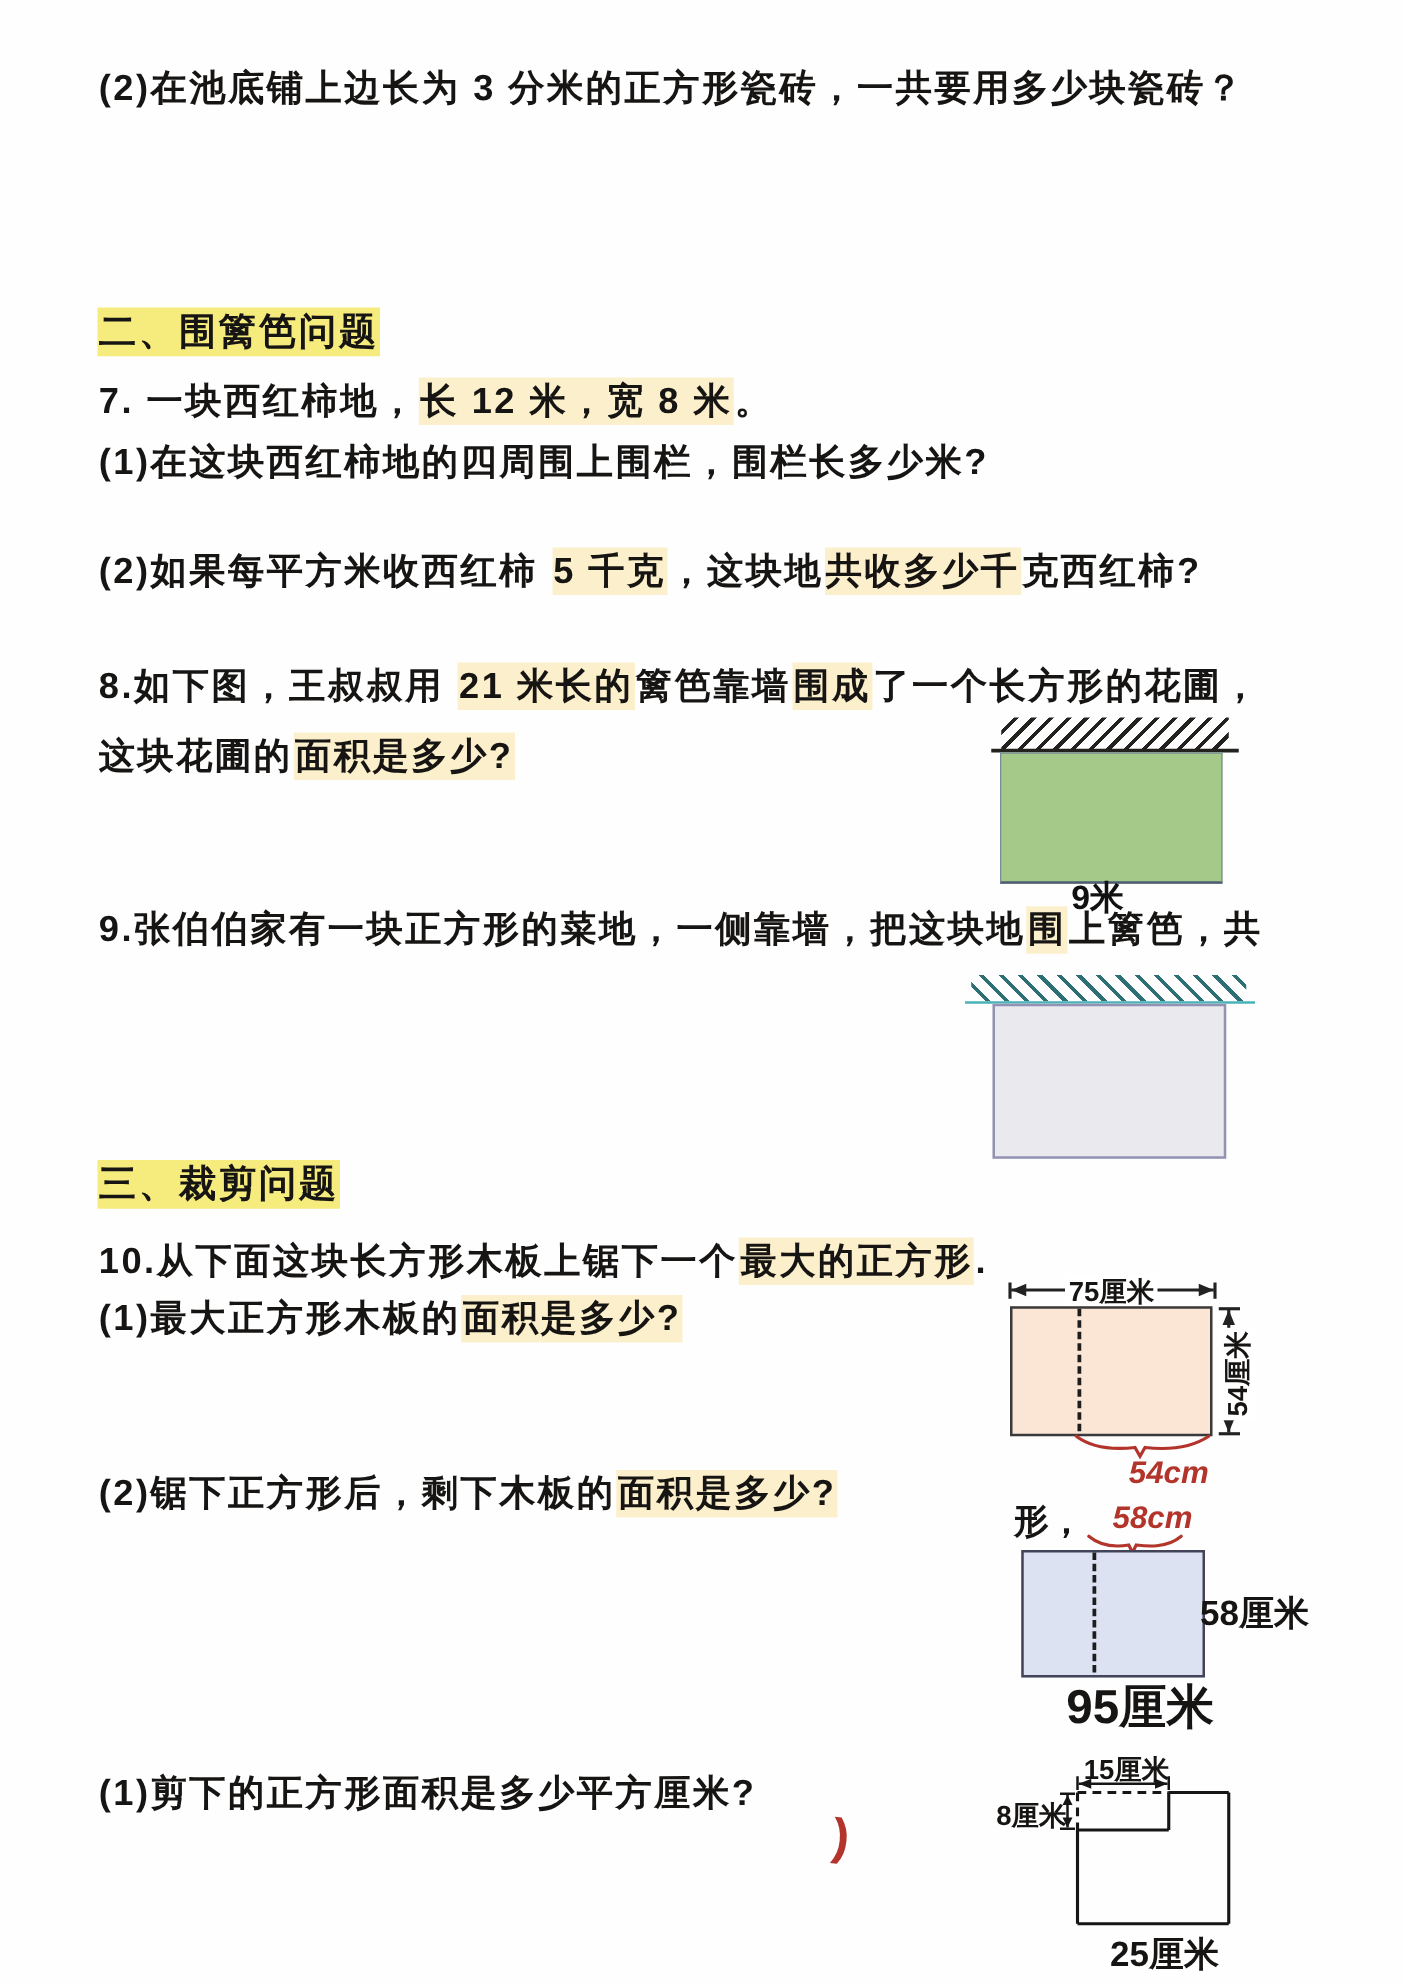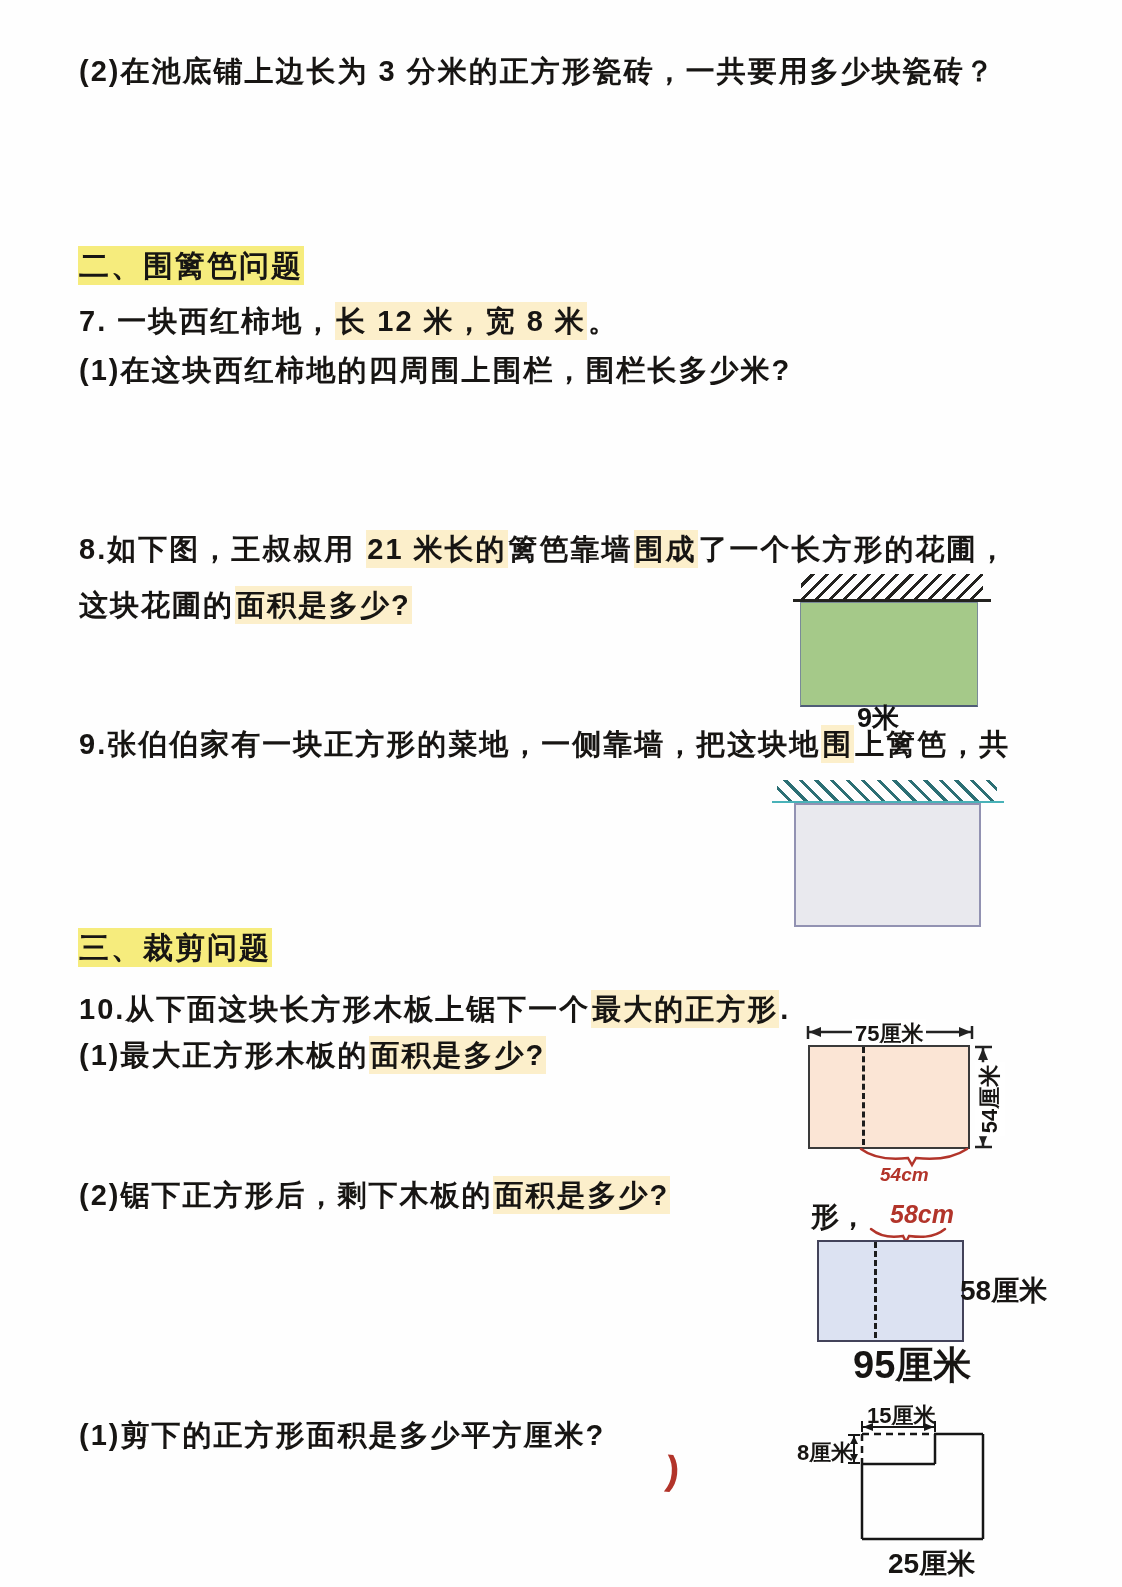--- a/index.html
+++ b/index.html
@@ -56,20 +56,21 @@
 </style>
 </head>
 <body>
 
 <div class="page">
 
   <div class="tline" style="top:52px"><span>(2)在池底铺上边长为 3 分米的正方形瓷砖，一共要用多少块瓷砖？</span></div>
   <div class="tline section" style="top:246px"><span class="hl">二、围篱笆问题</span></div>
   <div class="tline" style="top:302px"><span>7. 一块西红柿地，</span><span class="hl">长 12 米，宽 8 米</span><span>。</span></div>
   <div class="tline" style="top:351px"><span>(1)在这块西红柿地的四周围上围栏，围栏长多少米?</span></div>
+  <div class="tline" style="top:438px"><span>(2)如果每平方米收西红柿 </span><span class="hl">5 千克</span><span>，这块地</span><span class="hl">共收多少千</span><span>克西红柿?</span></div>
   <div class="tline" style="top:530px"><span>8.如下图，王叔叔用 </span><span class="hl">21 米长的</span><span>篱笆靠墙</span><span class="hl">围成</span><span>了一个长方形的花圃，</span></div>
   <div class="tline" style="top:586px"><span>这块花圃的</span><span class="hl">面积是多少?</span></div>
   <div class="tline" style="top:725px"><span>9.张伯伯家有一块正方形的菜地，一侧靠墙，把这块地</span><span class="hl">围</span><span>上篱笆，共</span></div>
   <div class="tline section" style="top:928px"><span class="hl">三、裁剪问题</span></div>
   <div class="tline" style="top:990px"><span>10.从下面这块长方形木板上锯下一个</span><span class="hl">最大的正方形</span><span>.</span></div>
   <div class="tline" style="top:1036px"><span>(1)最大正方形木板的</span><span class="hl">面积是多少?</span></div>
   <div class="tline" style="top:1176px"><span>(2)锯下正方形后，剩下木板的</span><span class="hl">面积是多少?</span></div>
   <div class="tline" style="top:1416px"><span>(1)剪下的正方形面积是多少平方厘米?</span></div>
 
   <div class="diagram" style="left:793px; top:572px; width:198px; height:168px">
@@ -100,21 +101,21 @@
       <line x1="5" y1="3" x2="22" y2="3" stroke="#222" stroke-width="2.5"></line>
       <line x1="5" y1="103" x2="22" y2="103" stroke="#222" stroke-width="2.5"></line>
       <line x1="13" y1="4" x2="13" y2="102" stroke="#222" stroke-width="2.5"></line>
       <polygon points="13,4 8,16 18,16" fill="#222"></polygon>
       <polygon points="13,102 8,90 18,90" fill="#222"></polygon>
     </svg>
     <div class="dim-label rot90" style="left:158px; top:78px">54厘米</div>
     <svg width="112" height="18" style="left:64px; top:140px">
       <path d="M2 3 C 18 15, 40 13, 49 12 L 53 19 L 57 12 C 66 13, 90 15, 108 3" stroke="var(--red_ink)" stroke-width="2.5" fill="none" stroke-linecap="round"></path>
     </svg>
-    <div class="lbl red" style="left:85px; top:158px; font-size:19px; font-style:italic">54cm</div>
+    <div class="lbl red" style="left:108px; top:158px; font-size:25px; font-style:italic">54cm</div>
   </div>
 
   <div class="diagram" style="left:795px; top:1192px; width:255px; height:185px">
     <div class="lbl" style="left:16px; top:6px; font-size:28px">形，</div>
     <div class="lbl red" style="left:95px; top:8px; font-size:25px; font-style:italic">58cm</div>
     <svg width="80" height="16" style="left:74px; top:34px">
       <path d="M2 3 C 14 13, 28 11, 34 10 L 37 16 L 40 10 C 48 11, 64 13, 76 3" stroke="var(--red_ink)" stroke-width="2.5" fill="none" stroke-linecap="round"></path>
     </svg>
     <div class="board2-rect" style="left:22px; top:48px; width:143px; height:98px"></div>
     <div class="dash-v" style="left:79px; top:50px; height:96px"></div>

